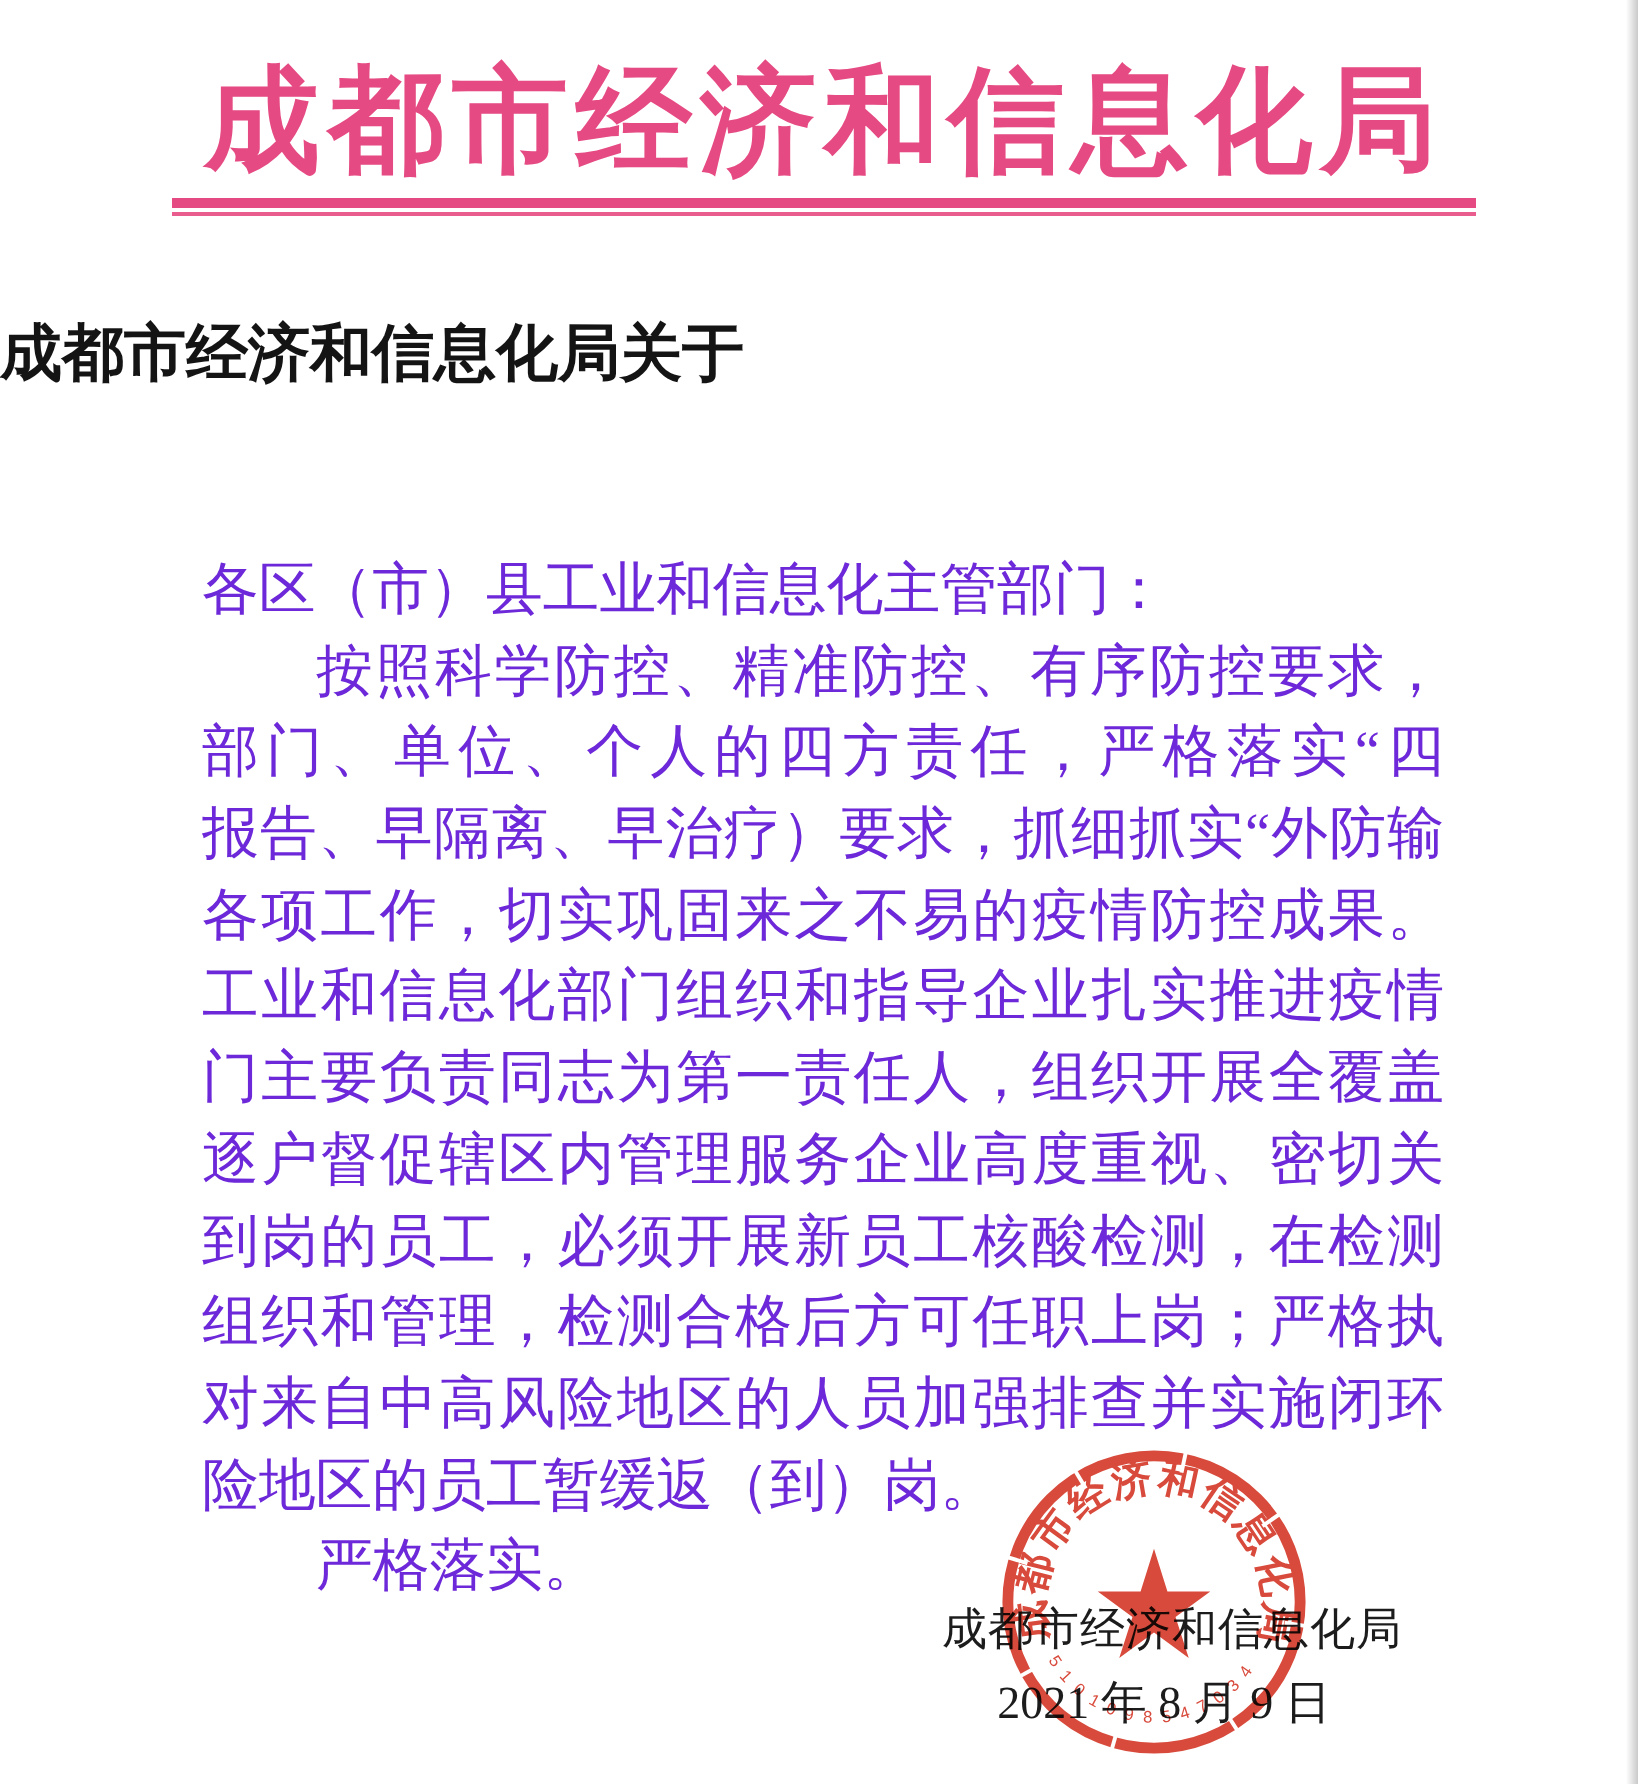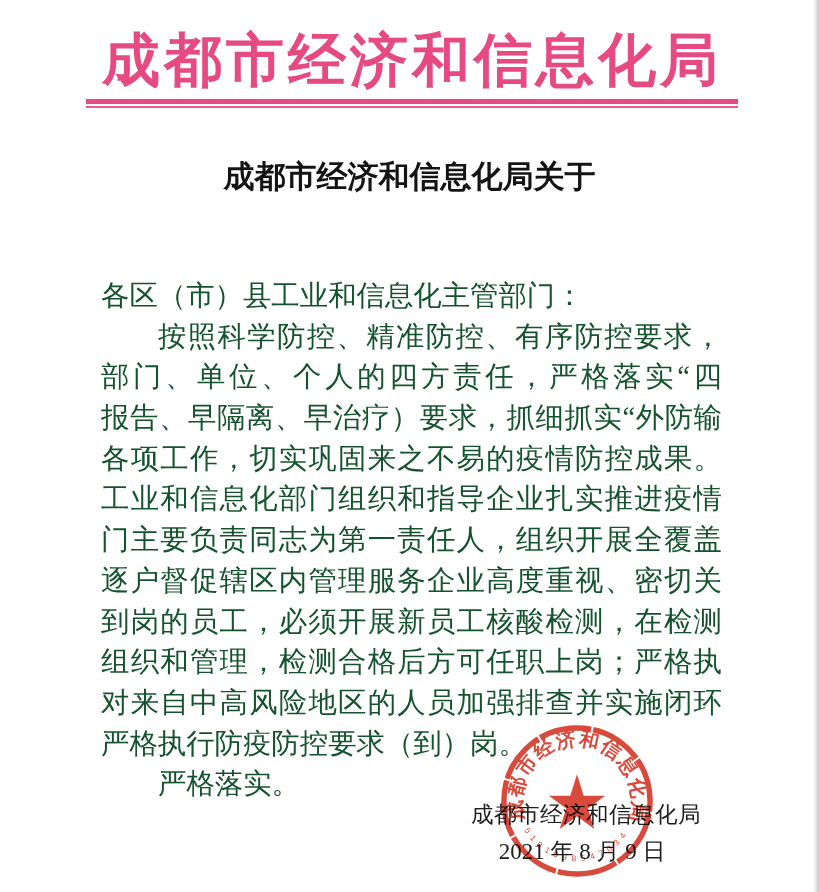--- a/index.html
+++ b/index.html
@@ -30,30 +30,30 @@
     color:var(--accent);
     font-family:"Liberation Serif","DejaVu Serif",serif;
     white-space:nowrap;
   }
   .rule-wrap{position:absolute;top:99px;left:86px;width:652px;}
   .rule-thick{height:5px;background:var(--accent);}
   .rule-thin{height:2px;background:var(--accent);margin-top:2px;opacity:.9;}
   
   .doc-title{
     position:absolute;top:156px;left:0;width:819px;
-    text-align:center;
+    text-align:left;
     font-family:"Liberation Sans","DejaVu Sans",sans-serif;
     font-weight:bold;font-size:31px;line-height:42px;
     color:#141414;
   }
   
   .body-text{
     position:absolute;top:276px;left:101px;width:621px;
     font-size:28.4px;line-height:40.7px;
-    color:#14532d;
+    color:#6d28d9;
   }
   .bline{
     height:40.7px;white-space:nowrap;
     text-align:justify;
   }
   .bline.jfull{white-space:normal;text-align-last:justify;overflow:hidden;}
   .bline.indent{padding-left:57px;}
   
   .signature{
     position:absolute;top:799px;left:471px;width:230px;
@@ -102,21 +102,21 @@
     <div class="bline indent jfull">按照科学防控、精准防控、有序防控要求，压紧压实属地、</div>
     <div class="bline jfull">部门、单位、个人的四方责任，严格落实“四早”（早发现、早</div>
     <div class="bline jfull">报告、早隔离、早治疗）要求，抓细抓实“外防输入、内防反弹”</div>
     <div class="bline jfull">各项工作，切实巩固来之不易的疫情防控成果。请各区（市）县</div>
     <div class="bline jfull">工业和信息化部门组织和指导企业扎实推进疫情防控工作，以部</div>
     <div class="bline jfull">门主要负责同志为第一责任人，组织开展全覆盖宣传和指导工作，</div>
     <div class="bline jfull">逐户督促辖区内管理服务企业高度重视、密切关注新（拟）入职</div>
     <div class="bline jfull">到岗的员工，必须开展新员工核酸检测，在检测期间做好人员的</div>
     <div class="bline jfull">组织和管理，检测合格后方可任职上岗；严格执行防疫防控要求，</div>
     <div class="bline jfull">对来自中高风险地区的人员加强排查并实施闭环管理，在中高风</div>
-    <div class="bline">严格执行防疫防控要求（到）岗。</div>
+    <div class="bline">险地区的员工暂缓返（到）岗。</div>
     <div class="bline indent">严格落实。</div>
   </div>
 
   <div class="signature">成都市经济和信息化局</div>
   <div class="docdate">2021 年 8 月 9 日</div>
 
   <svg class="seal" viewBox="0 0 160 160" aria-hidden="true">
     <defs>
       <path id="ringTextPath" d="M 27.4,99.2 A 56 56 0 1 1 132.6,99.2" fill="none"></path>
       <path id="serialPath" d="M 24.7,105.8 A 61 61 0 0 0 135.3,105.8" fill="none"></path>

